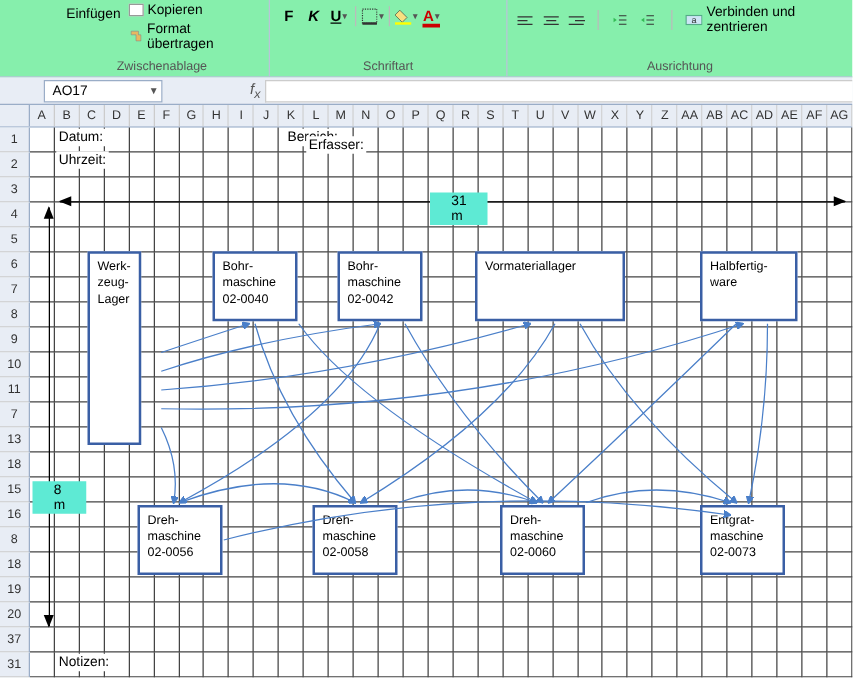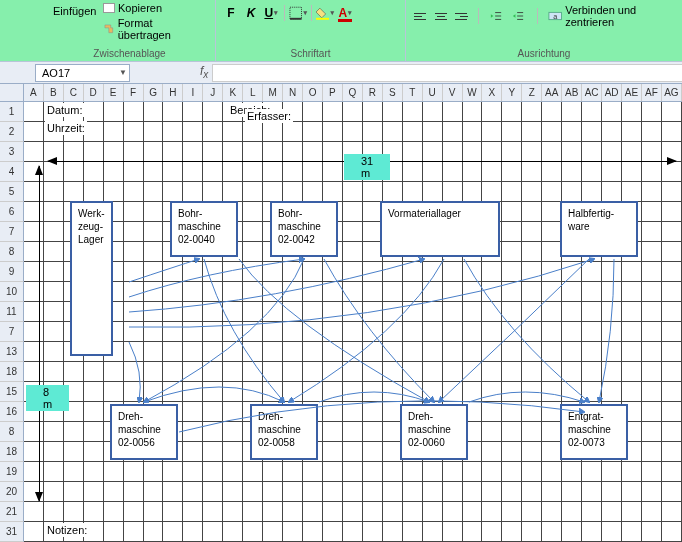--- a/index.html
+++ b/index.html
@@ -922,21 +922,21 @@
         <div class="cell"></div>
         <div class="cell"></div>
         <div class="cell"></div>
         <div class="cell"></div>
         <div class="cell"></div>
         <div class="cell"></div>
         <div class="cell"></div>
         <div class="cell"></div>
       </div>
       <div class="row">
-        <div class="row-h">21</div>
+        <div class="row-h">37</div>
         <div class="cell"></div>
         <div class="cell"></div>
         <div class="cell"></div>
         <div class="cell"></div>
         <div class="cell"></div>
         <div class="cell"></div>
         <div class="cell"></div>
         <div class="cell"></div>
         <div class="cell"></div>
         <div class="cell"></div>

